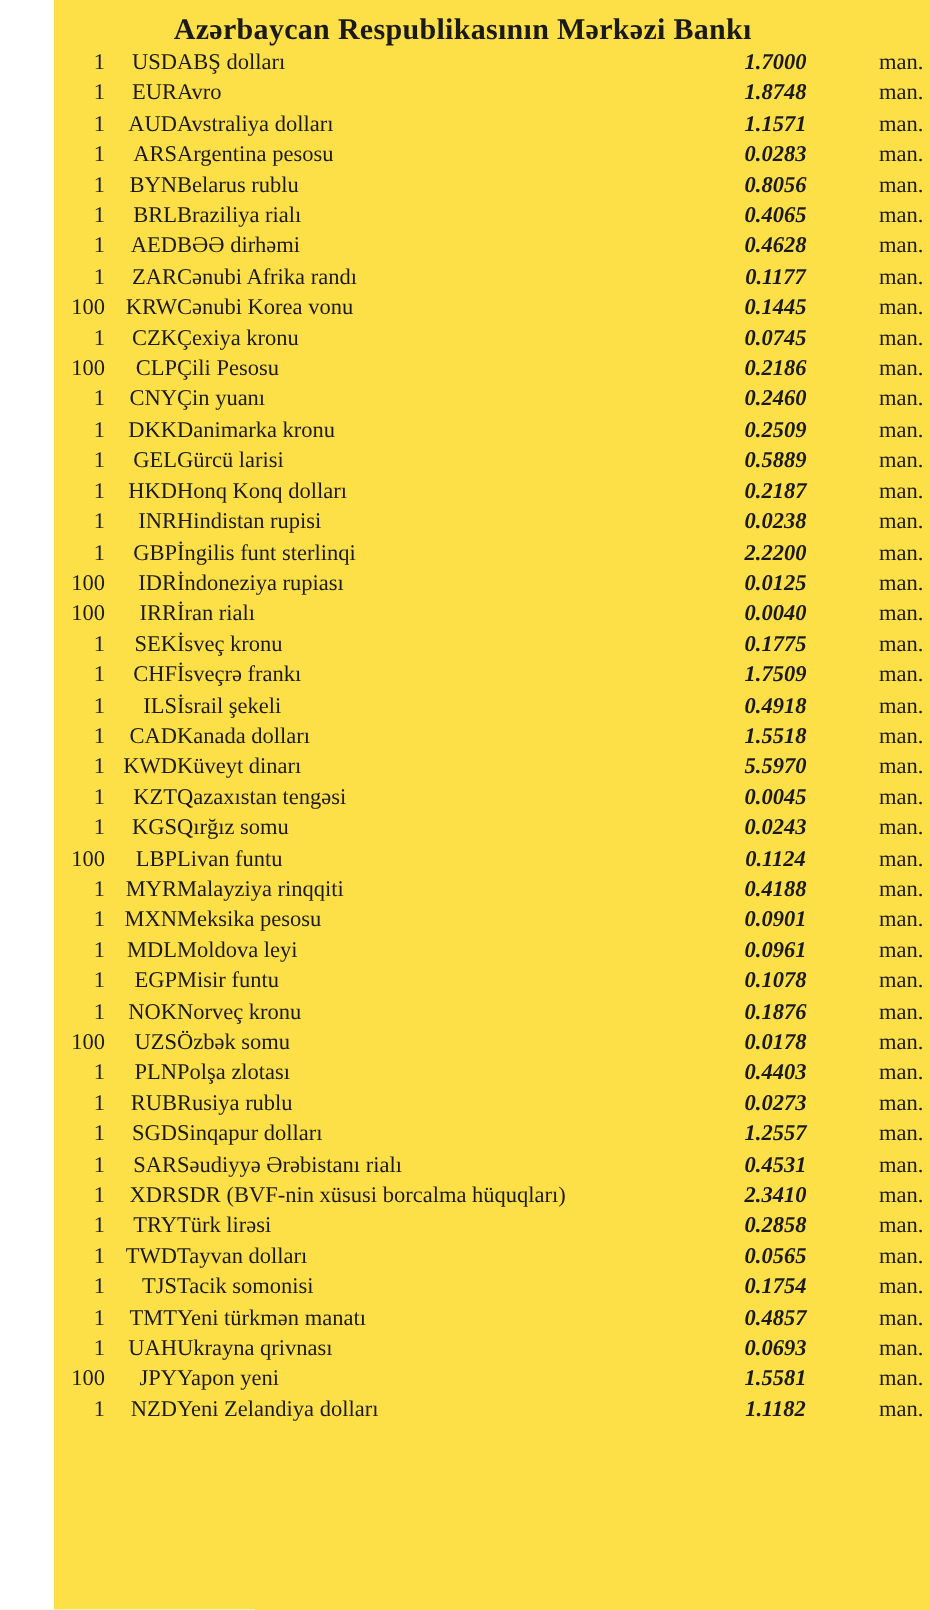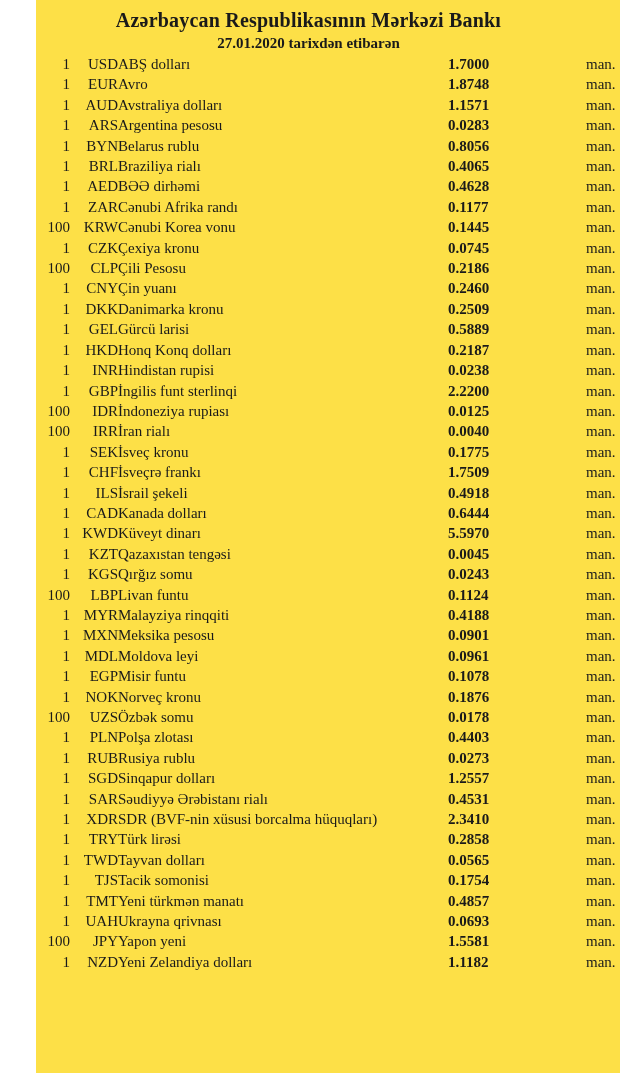--- a/index.html
+++ b/index.html
@@ -62,31 +62,30 @@
     font-size: 15px;
     height: 20.4px;
     line-height: 20.4px;
     padding: 0;
     white-space: nowrap;
     vertical-align: middle;
   }
   td.qty  { width: 34px;  text-align: right; }
   td.code { width: 48px;  text-align: right; }
   td.name { width: 330px; padding-left: 3px; text-align: left; }
-  td.rate { width: 138px; text-align: left; font-weight: bold; }
+  td.rate { width: 138px; text-align: center; font-weight: bold; font-style: italic; }
   td.unit { width: 54px;  padding-left: 11px; text-align: left; }
 </style>
 </head>
 <body>
 
 <div class="page">
 
   <div class="doc-header">
     <div class="bank-title">Azərbaycan Respublikasının Mərkəzi Bankı</div>
-    <div class="date-line">27.01.2020 tarixdən etibarən</div>
   </div>
 
 
   <table class="rates">
     <tbody>
         <tr>
           <td class="qty">1</td>
           <td class="code">USD</td>
           <td class="name">ABŞ dolları</td>
           <td class="rate">1.7000</td>
@@ -236,21 +235,21 @@
           <td class="qty">1</td>
           <td class="code">ILS</td>
           <td class="name">İsrail şekeli</td>
           <td class="rate">0.4918</td>
           <td class="unit">man.</td>
         </tr>
         <tr>
           <td class="qty">1</td>
           <td class="code">CAD</td>
           <td class="name">Kanada dolları</td>
-          <td class="rate">0.6444</td>
+          <td class="rate">1.5518</td>
           <td class="unit">man.</td>
         </tr>
         <tr>
           <td class="qty">1</td>
           <td class="code">KWD</td>
           <td class="name">Küveyt dinarı</td>
           <td class="rate">5.5970</td>
           <td class="unit">man.</td>
         </tr>
         <tr>

